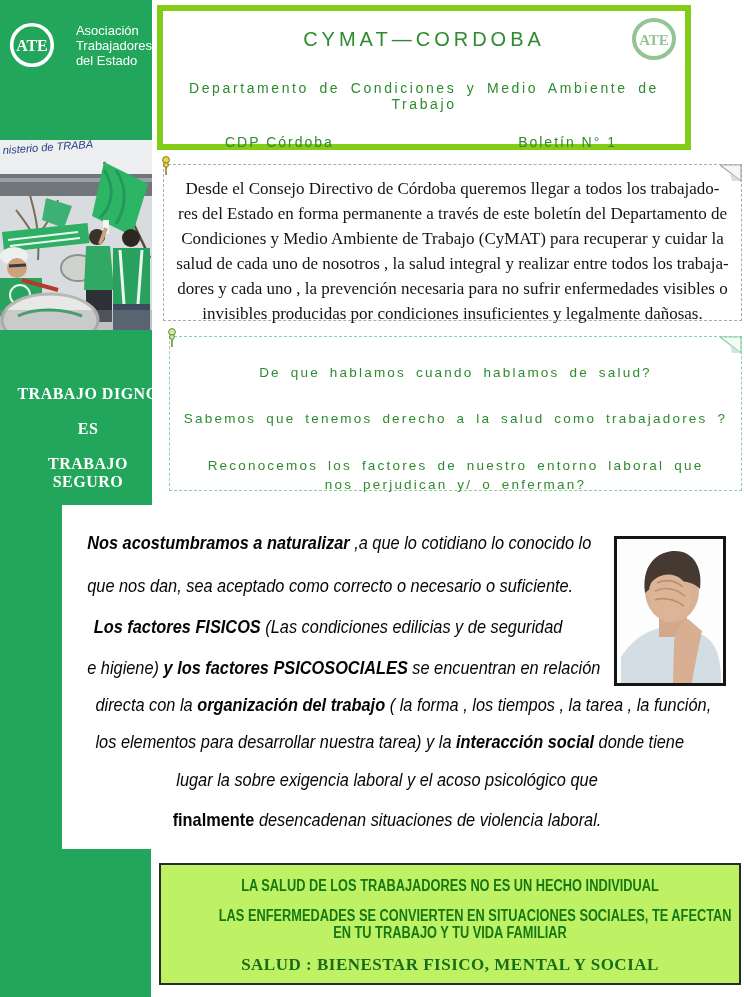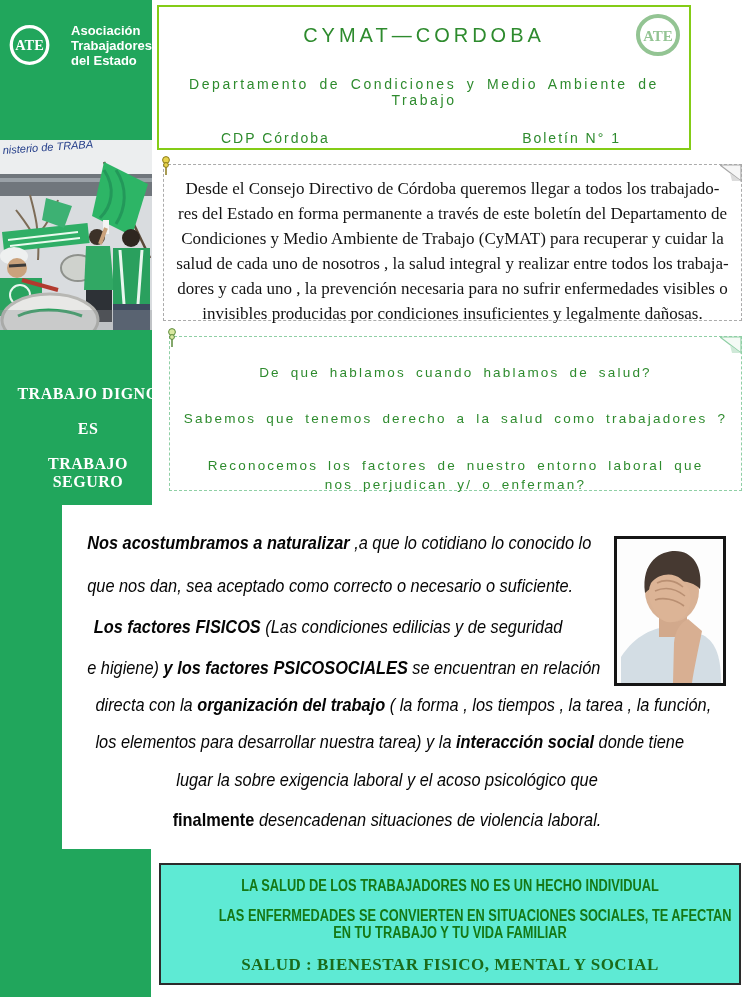--- a/index.html
+++ b/index.html
@@ -5,32 +5,32 @@
   html,body{margin:0;padding:0;background:#ffffff;}
   .page{position:relative;width:744px;height:997px;background:#ffffff;overflow:hidden;
         font-family:"Liberation Sans",sans-serif;padding-left:44px;}
 
   
   .sidebar-top{position:absolute;left:0;top:0;width:152px;height:505px;background:#21a65c;}
   .sidebar-strip{position:absolute;left:0;top:505px;width:62px;height:492px;background:#21a65c;}
   .sidebar-bottom{position:absolute;left:0;top:849px;width:151px;height:148px;background:#21a65c;}
 
   .logo-row{position:absolute;left:8px;top:12px;width:144px;display:flex;align-items:center;}
-  .org-name{margin-left:20px;color:#ffffff;font-weight:bold;font-size:13px;line-height:15px;}
+  .org-name{margin-left:20px;color:#ffffff;font-weight:normal;font-size:13px;line-height:15px;}
 
   .protest-photo{position:absolute;left:0;top:140px;width:152px;height:190px;display:block;}
 
   .slogan{position:absolute;left:12px;width:152px;text-align:center;color:#ffffff;
           font-family:"Liberation Serif",serif;font-weight:bold;font-size:16px;letter-spacing:.5px;}
   .slogan-top{top:385px;}
   .slogan div{margin-bottom:17px;}
 
   
   .header-box{position:absolute;left:157px;top:5px;width:534px;height:145px;background:#ffffff;
-              border:2px solid #84cc16;box-sizing:border-box;}
+              border:6px solid #84cc16;box-sizing:border-box;}
   .header-title{margin-top:17px;text-align:center;color:#2e8b2e;font-size:20px;letter-spacing:4px;}
   .header-subtitle{margin-top:29px;text-align:center;color:#2e8b2e;font-size:14px;letter-spacing:2.6px;word-spacing:4px;}
   .header-row{margin-top:22px;display:flex;justify-content:space-between;color:#2e8b2e;font-size:14px;letter-spacing:2px;gap:48px;}
   .header-cdp{margin-left:62px;}
   .header-bulletin{margin-right:68px;}
   .ate-oval{position:absolute;right:7px;top:5px;}
 
   
   .note{position:absolute;background:#ffffff;box-sizing:border-box;}
   .note-intro{left:163px;top:164px;width:579px;height:157px;border:1px dashed #ababab;}
@@ -48,21 +48,21 @@
   .bline{font-style:italic;font-size:19px;text-align:center;transform:scaleX(0.86);transform-origin:50% 50%;white-space:nowrap;}
   .bline b{font-weight:bold;}
   .narrow{width:560px;}
   .upright{font-style:normal;}
   .l1{margin-top:29px;} .l2{margin-top:21px;} .l3{margin-top:19px;} .l4{margin-top:19px;}
   .l5{margin-top:15px;} .l6{margin-top:15px;} .l7{margin-top:16px;} .l8{margin-top:18px;}
 
   .man-photo{position:absolute;right:0;top:33px;width:106px;height:144px;border:3px solid #151515;background:#fdfdfd;}
 
   
-  .footer-box{position:absolute;left:159px;top:863px;width:582px;height:122px;background:#5eead4;
+  .footer-box{position:absolute;left:159px;top:863px;width:582px;height:122px;background:#bef264;
               border:2px solid #2b2b2b;box-sizing:border-box;text-align:center;}
   .f-cond{color:#157815;font-weight:bold;font-size:16px;transform:scaleX(0.8);transform-origin:50% 50%;white-space:nowrap;line-height:17px;}
   .f-line1{margin-top:12px;}
   .f-line2a{margin-top:13px;}
   .f-line3{margin-top:14px;color:#1a6b1a;font-family:"Liberation Serif",serif;font-weight:bold;font-size:17px;letter-spacing:.5px;}
 </style>
 </head>
 <body>
 
 <div class="page">

